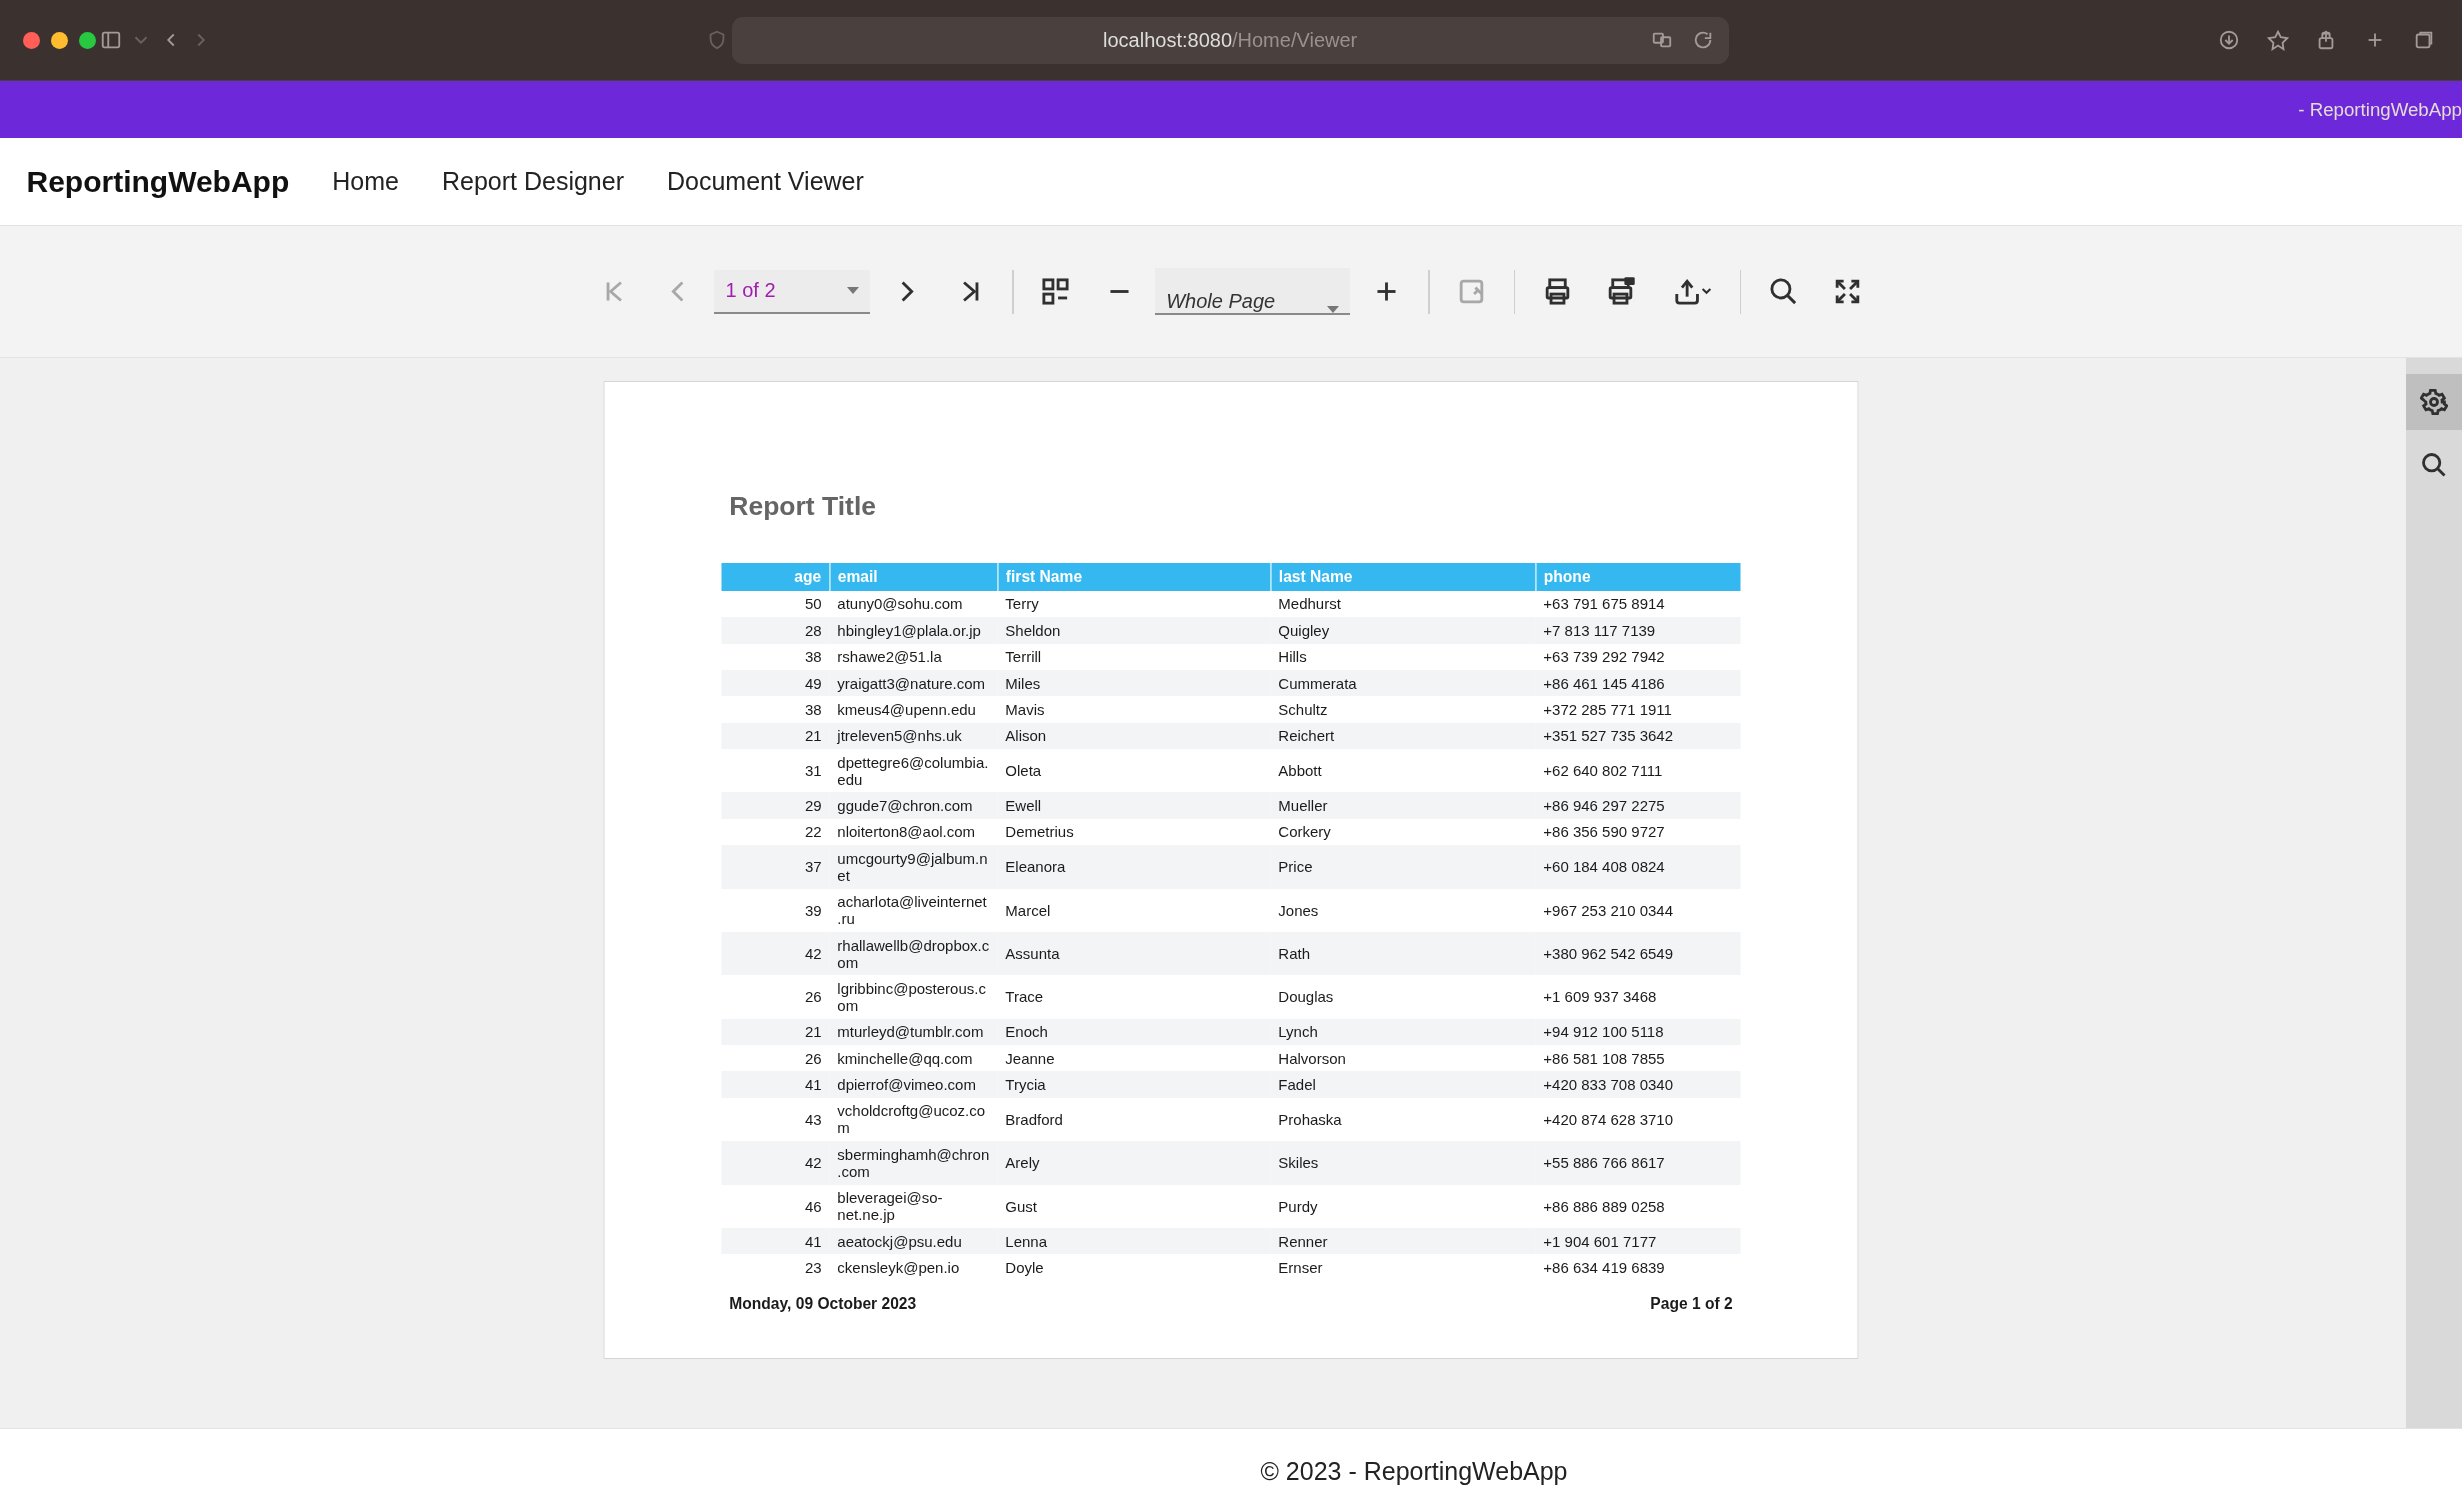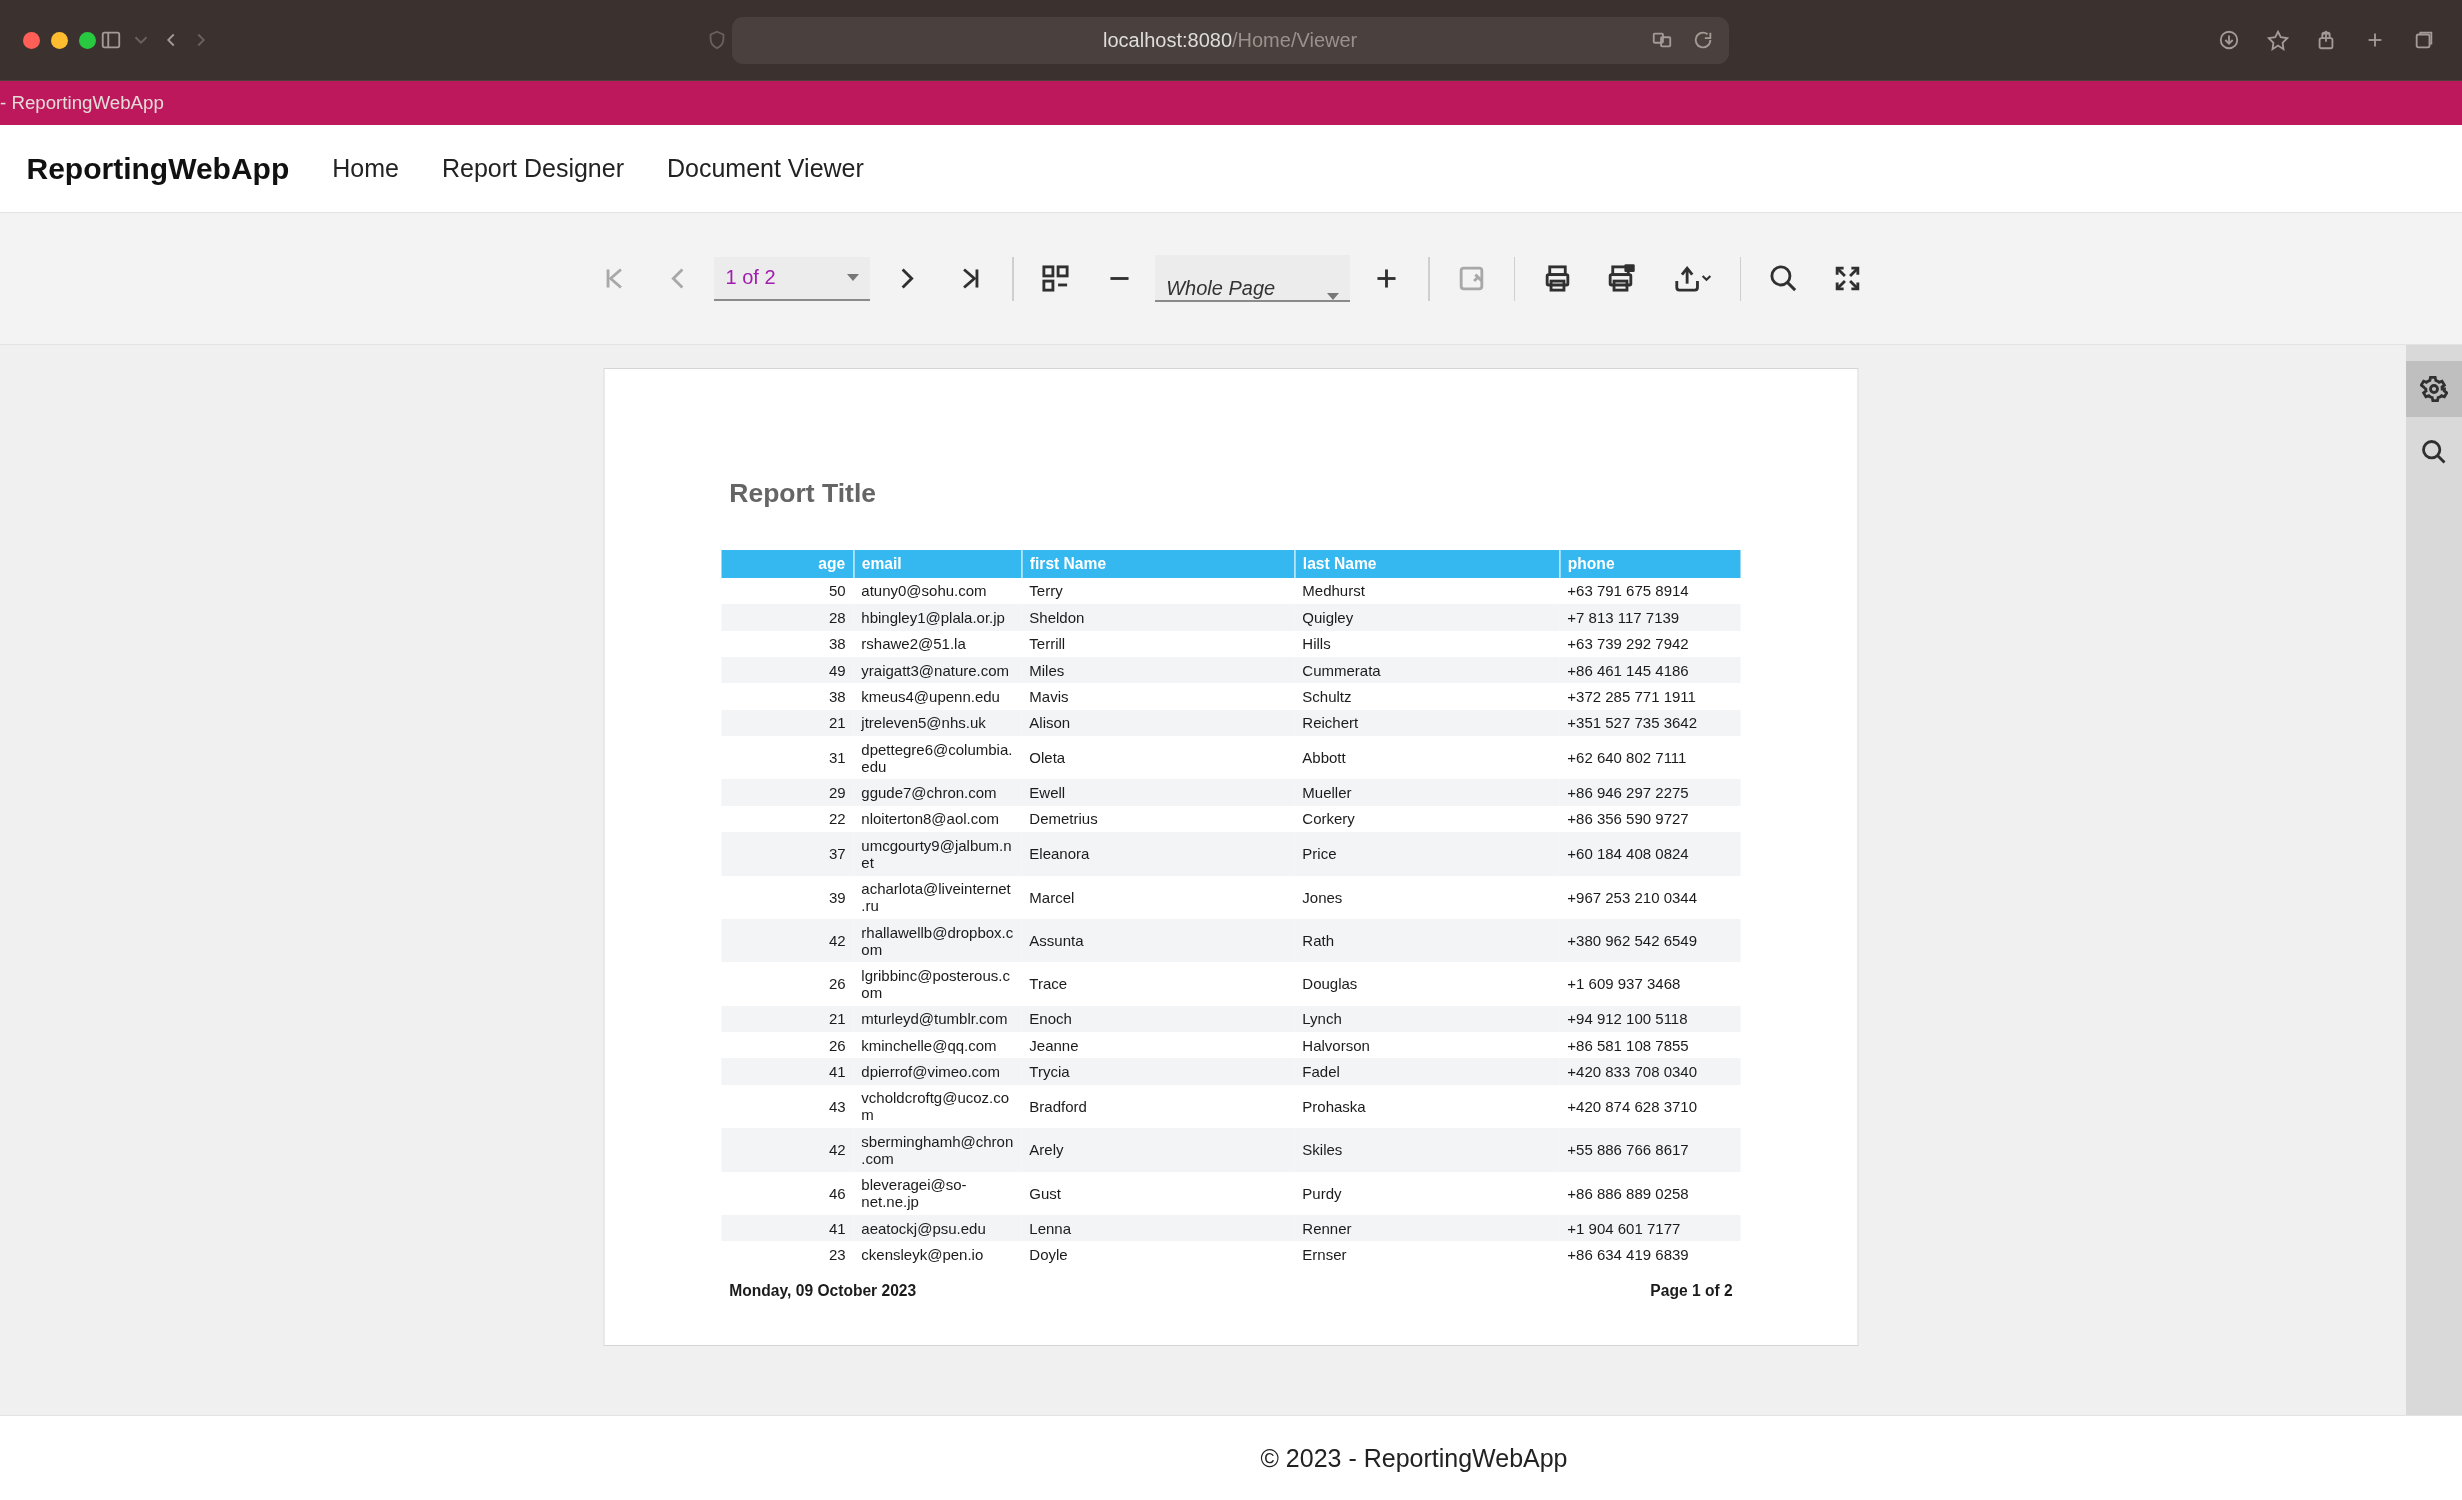--- a/index.html
+++ b/index.html
@@ -17,21 +17,21 @@
   .chrome-btn svg { width:22px; height:22px; stroke:#a49a96; fill:none; stroke-width:2; }
   .chrome-btn.dim svg{opacity:.45;}
   .addr {
     flex:0 0 997px; height:47px; background:#4a403d; border-radius:11px;
     display:flex; align-items:center; justify-content:center; position:relative; margin-left:auto; margin-right:auto;
   }
   .addr-text { font-size:20px; color:#ddd; }
   .addr-text .path { color:#9a918d; }
   .addr-right { position:absolute; right:11px; display:flex; gap:11px; align-items:center;}
   .chrome-right { display:flex; gap:18.7px; align-items:center; }
-  .tab-strip { width:100%; height:45px; background:#be185d; border-top:0.8px solid #4a403d; display:flex; align-items:center; justify-content:flex-start; }
+  .tab-strip { width:100%; height:58px; background:#6d28d9; border-top:0.8px solid #4a403d; display:flex; align-items:center; justify-content:flex-end; }
   .tab-title { color:#e5dcd8; font-size:18.7px; font-weight:500;}
   
   .app-nav {
     width:100%; height:88px; background:#fff; border-bottom:0.8px solid #e3e3e3;
     display:flex; align-items:center; padding:0 26.5px; gap:43px;
   }
   .brand { font-size:30px; font-weight:700; color:#111;}
   .nav-link { font-size:25px; color:#222; }
   
   .viewer-toolbar {
@@ -65,21 +65,21 @@
     position:absolute; left:50%; top:23.4px; transform:translateX(-50%);
     width:1255px; height:978px; background:#fff; border:0.8px solid #d5d5d5;
     padding:109px 117px 47px 117px; font-size:15.6px;
   }
   .report-title { font-size:26.5px; font-weight:700; color:#656565; margin-bottom:41px; margin-left:7.8px;}
   table.report { width:100%; border-collapse:collapse; table-layout:fixed;}
   table.report th {
     background:#35b7ef; color:#fff; text-align:left; font-weight:700;
     font-size:15.6px; padding:4.7px 7.8px; border-right:1.6px solid #fff;
   }
-  table.report th.age { text-align:right; width:132px;}
+  table.report th.age { text-align:right; width:108px;}
   table.report th.email { width:168px;}
   table.report th.fn { width:273px;}
   table.report th.ln { width:265px;}
   table.report th.ph { width:auto; border-right:none;}
   table.report td { font-size:15px; color:#1b1b1b; padding:4.7px 7.8px; vertical-align:middle; word-break:break-word;}
   table.report td.age { text-align:right;}
   table.report tbody tr:nth-child(even){ background:#f2f4f6;}
   .page-footer { display:flex; justify-content:space-between; font-size:15.6px; font-weight:700; color:#1b1b1b; margin-top:14px; padding:0 7.8px;}
   
   .app-footer { width:100%; height:86px; background:#fff; border-top:0.8px solid #e3e3e3; display:flex; align-items:center; padding-left:366px; font-size:25px; color:#222;justify-content:center;}

